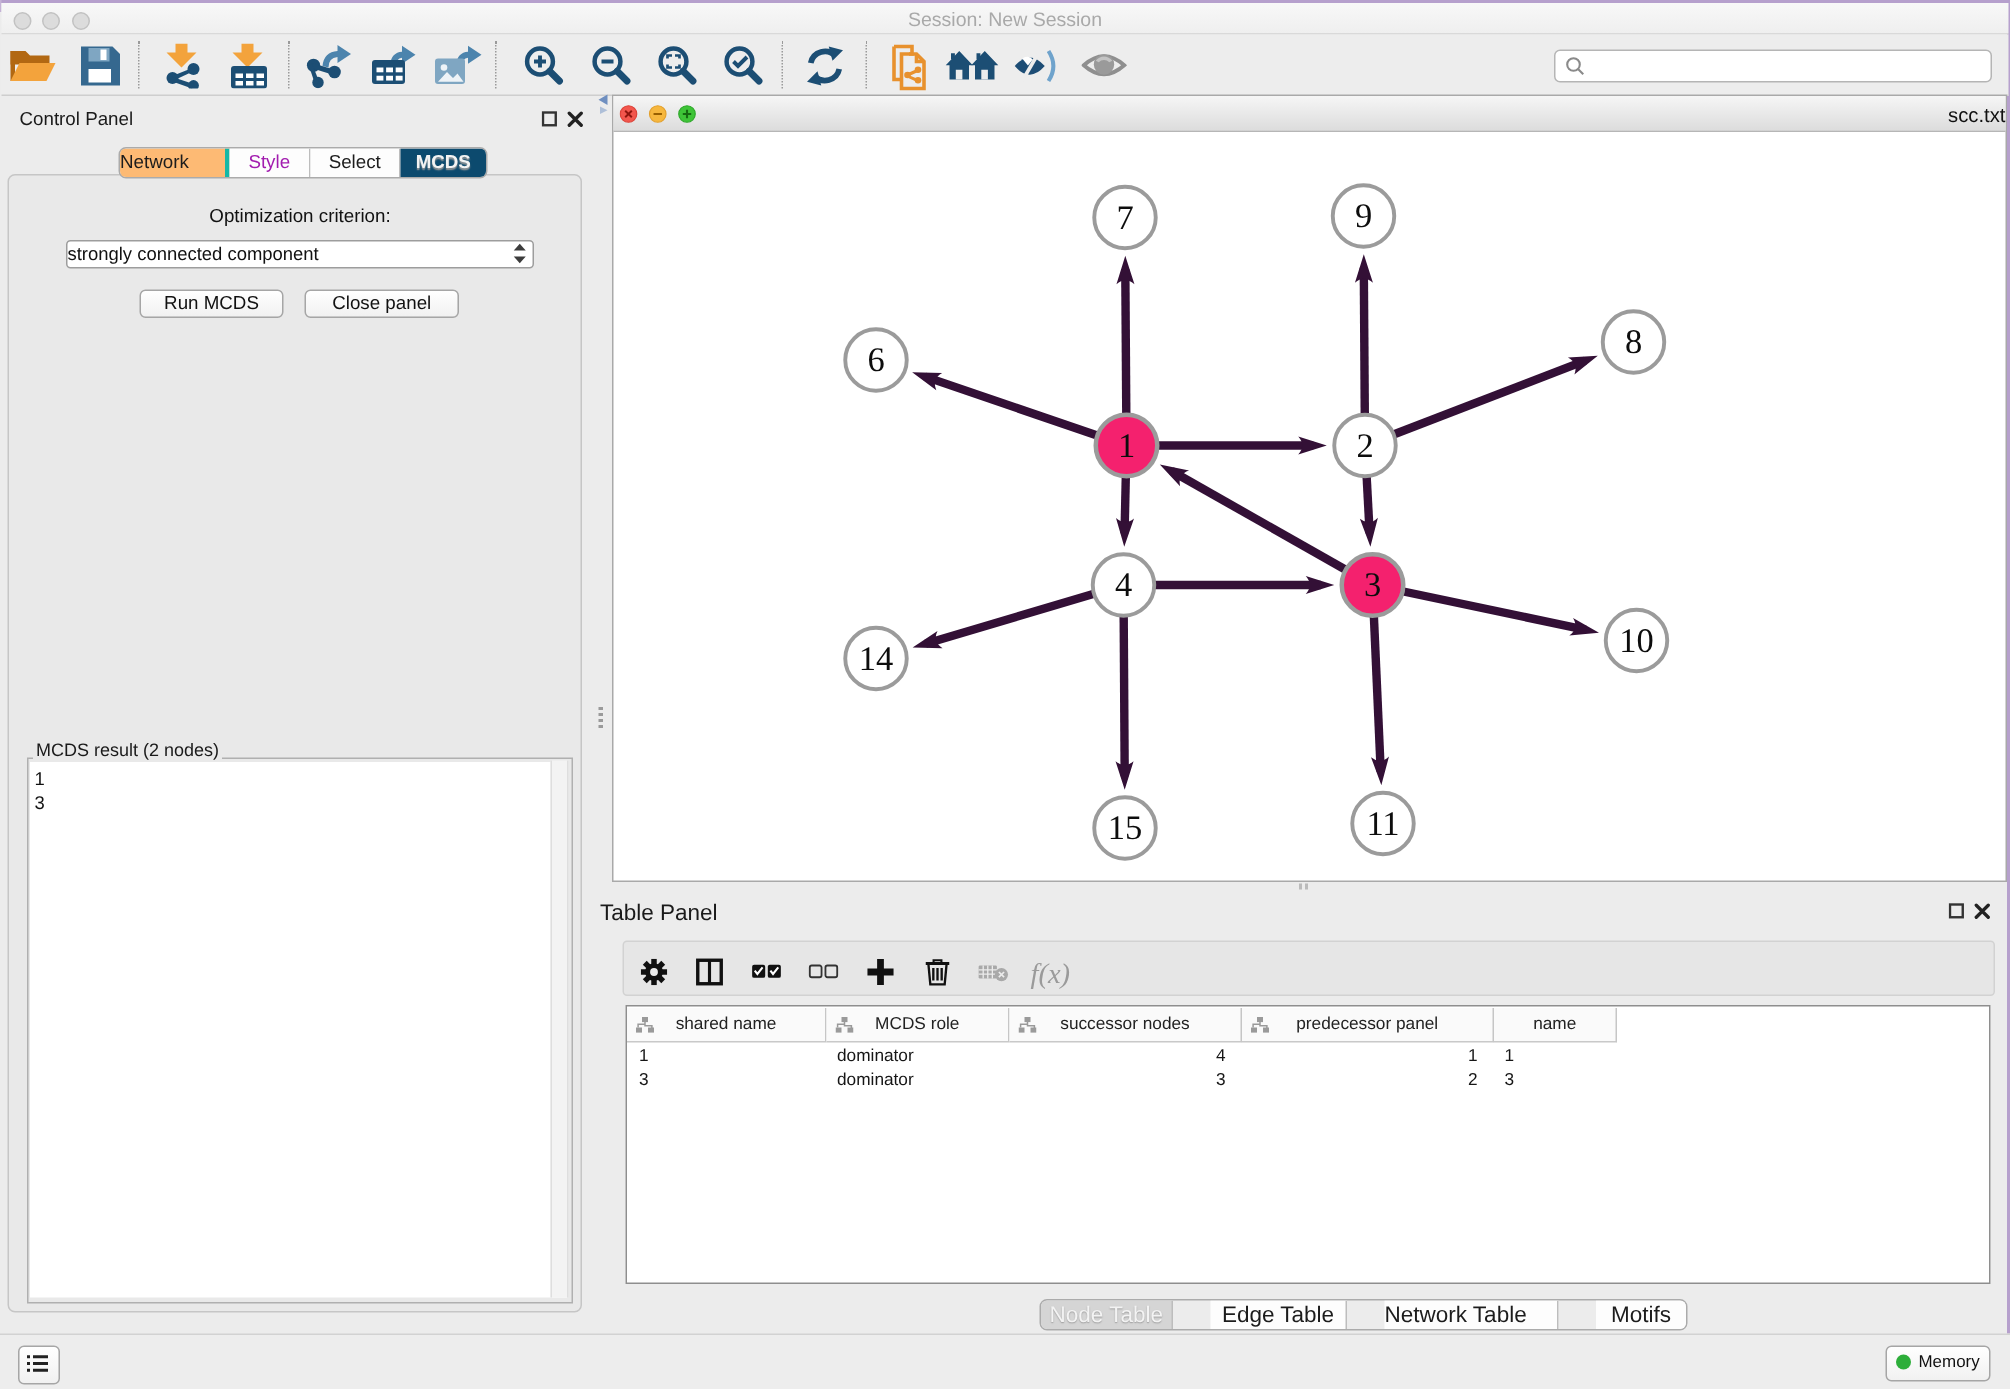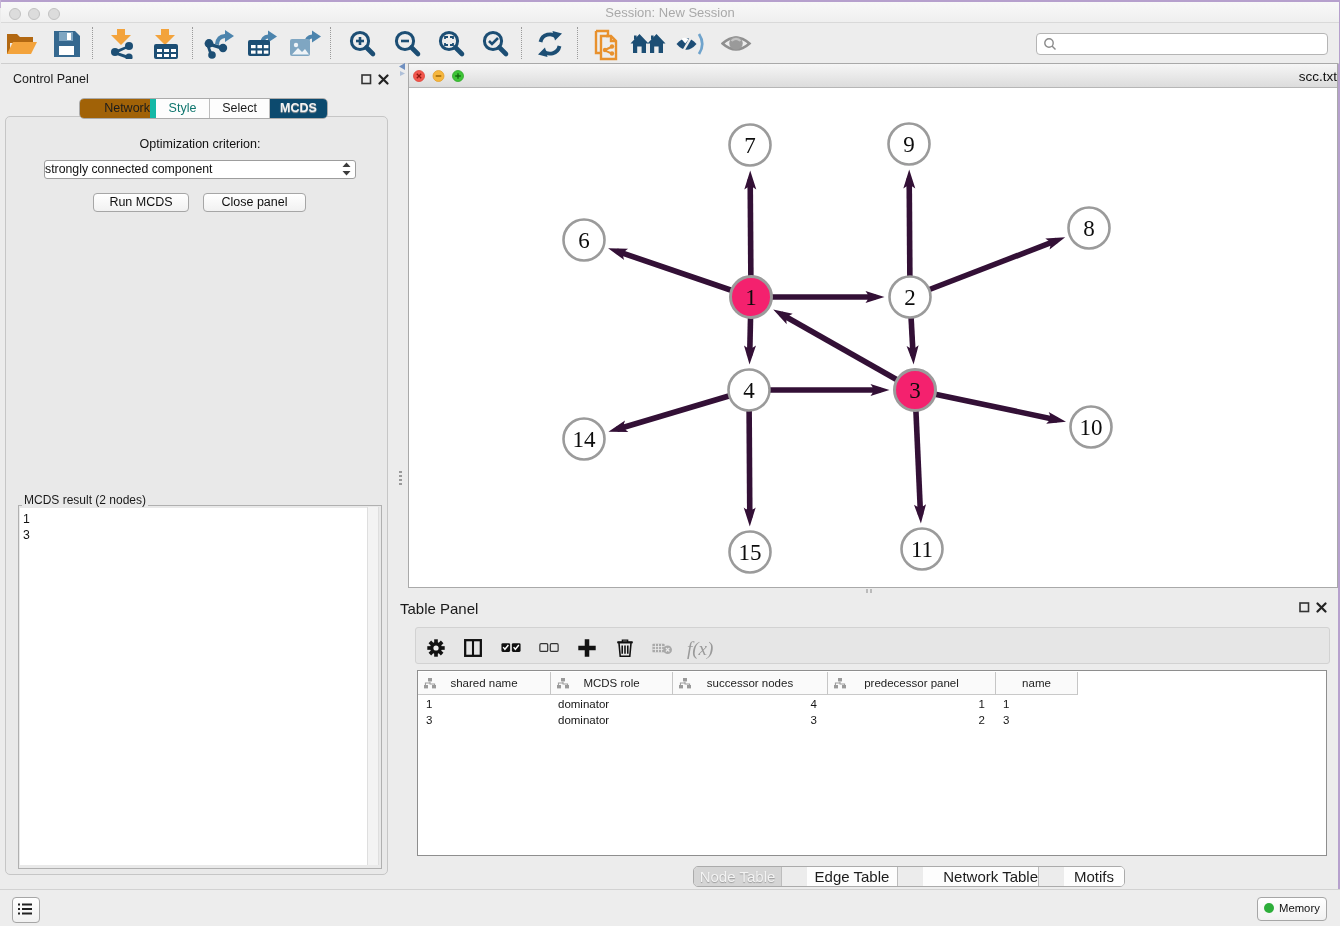--- a/index.html
+++ b/index.html
@@ -169,22 +169,22 @@
 <svg class="abs" style="left:361px;top:74px;" width="11" height="11" viewBox="0 0 11 11">
     <rect x="1" y="1" width="8.5" height="8.5" fill="none" stroke="#333" stroke-width="1.6"></rect>
   </svg>
 <svg class="abs" style="left:378px;top:74px;" width="11" height="11" viewBox="0 0 11 11">
     <path d="M1.5,1.5 L9.5,9.5 M9.5,1.5 L1.5,9.5" stroke="#222" stroke-width="2.2" stroke-linecap="round"></path>
   </svg>
 
 <div class="abs" style="left:5px;top:116px;width:381px;height:757px;background:#e9e9e9;border:1px solid #c6c6c6;border-radius:5px;"></div>
 
 <div class="abs" style="left:79px;top:98px;height:19px;display:flex;border-radius:5px;overflow:hidden;border:1px solid #ababab;font-size:12.5px;">
- <div style="width:70px;background:#a16207;color:#1c1c1c;text-align:right;line-height:19px;border-right:6px solid #14b8a6;">Network</div>
- <div style="width:53px;background:#fdfdfd;color:#0f766e;text-align:center;line-height:19px;border-right:1px solid #bdbdbd;">Style</div>
+ <div style="width:70px;background:#fdba74;color:#1c1c1c;text-align:left;line-height:19px;border-right:3px solid #14b8a6;">Network</div>
+ <div style="width:53px;background:#fdfdfd;color:#a21caf;text-align:center;line-height:19px;border-right:1px solid #bdbdbd;">Style</div>
  <div style="width:59px;background:#fdfdfd;color:#1c1c1c;text-align:center;line-height:19px;border-right:1px solid #bdbdbd;">Select</div>
  <div class="etched" style="width:57px;background:#0c4a6e;text-align:center;line-height:19px;font-weight:bold;">MCDS</div>
 </div>
 <div class="abs" style="left:0px;top:137px;width:392px;text-align:center;font-size:12.5px;color:#111;"><span style="margin-left:8px;">Optimization criterion:</span></div>
 
 <div class="abs" style="left:44px;top:160px;width:310px;height:17px;background:#fff;border:1px solid #9d9d9d;border-radius:3px;font-size:12.3px;color:#111;line-height:17px;box-sizing:content-box;">strongly connected component</div>
 <svg class="abs" style="left:341px;top:162px;" width="11" height="14" viewBox="0 0 11 14">
  <path d="M1.5,5 L5.5,0.5 L9.5,5 Z" fill="#3c3c3c"></path>
     <path d="M1.5,9 L5.5,13.5 L9.5,9 Z" fill="#3c3c3c"></path>
 </svg>
@@ -391,21 +391,21 @@
   <span style="position:absolute;left:140px;">dominator</span>
   <span style="position:absolute;left:255px;width:144px;text-align:right;">3</span>
   <span style="position:absolute;left:410px;width:157px;text-align:right;">2</span>
   <span style="position:absolute;left:585px;">3</span>
  </div>
 </div>
 
 <div class="abs" style="left:693px;top:866px;height:19px;display:flex;border:1px solid #ababab;border-radius:5px;overflow:hidden;font-size:15px;gap:25px;">
  <div class="etched" style="width:87px;background:#d5d5d5;text-align:center;line-height:19px;border-right:1px solid #bdbdbd;">Node Table</div>
  <div style="width:90px;background:#fdfdfd;color:#1c1c1c;text-align:center;line-height:19px;border-right:1px solid #bdbdbd;">Edge Table</div>
- <div style="width:115px;background:#fdfdfd;color:#1c1c1c;text-align:right;line-height:19px;border-right:1px solid #bdbdbd;">Network Table</div>
+ <div style="width:115px;background:#fdfdfd;color:#1c1c1c;text-align:left;line-height:19px;border-right:1px solid #bdbdbd;">Network Table</div>
  <div style="width:60px;background:#fdfdfd;color:#1c1c1c;text-align:center;line-height:19px;">Motifs</div>
 </div>
 
 <div class="abs" style="left:0;top:889px;width:1340px;height:37px;background:#ededed;border-top:1px solid #d2d2d2;box-sizing:border-box;"></div>
 <div class="btn" style="left:12px;top:897px;width:26px;height:24px;"></div>
 <svg class="abs" style="left:18px;top:903px;" width="14" height="12" viewBox="0 0 14 12">
  <g fill="#222">
       <rect x="0" y="0.5" width="2" height="2"></rect>
       <rect x="4" y="0.5" width="10" height="2"></rect>
  <rect x="0" y="5" width="2" height="2"></rect>

